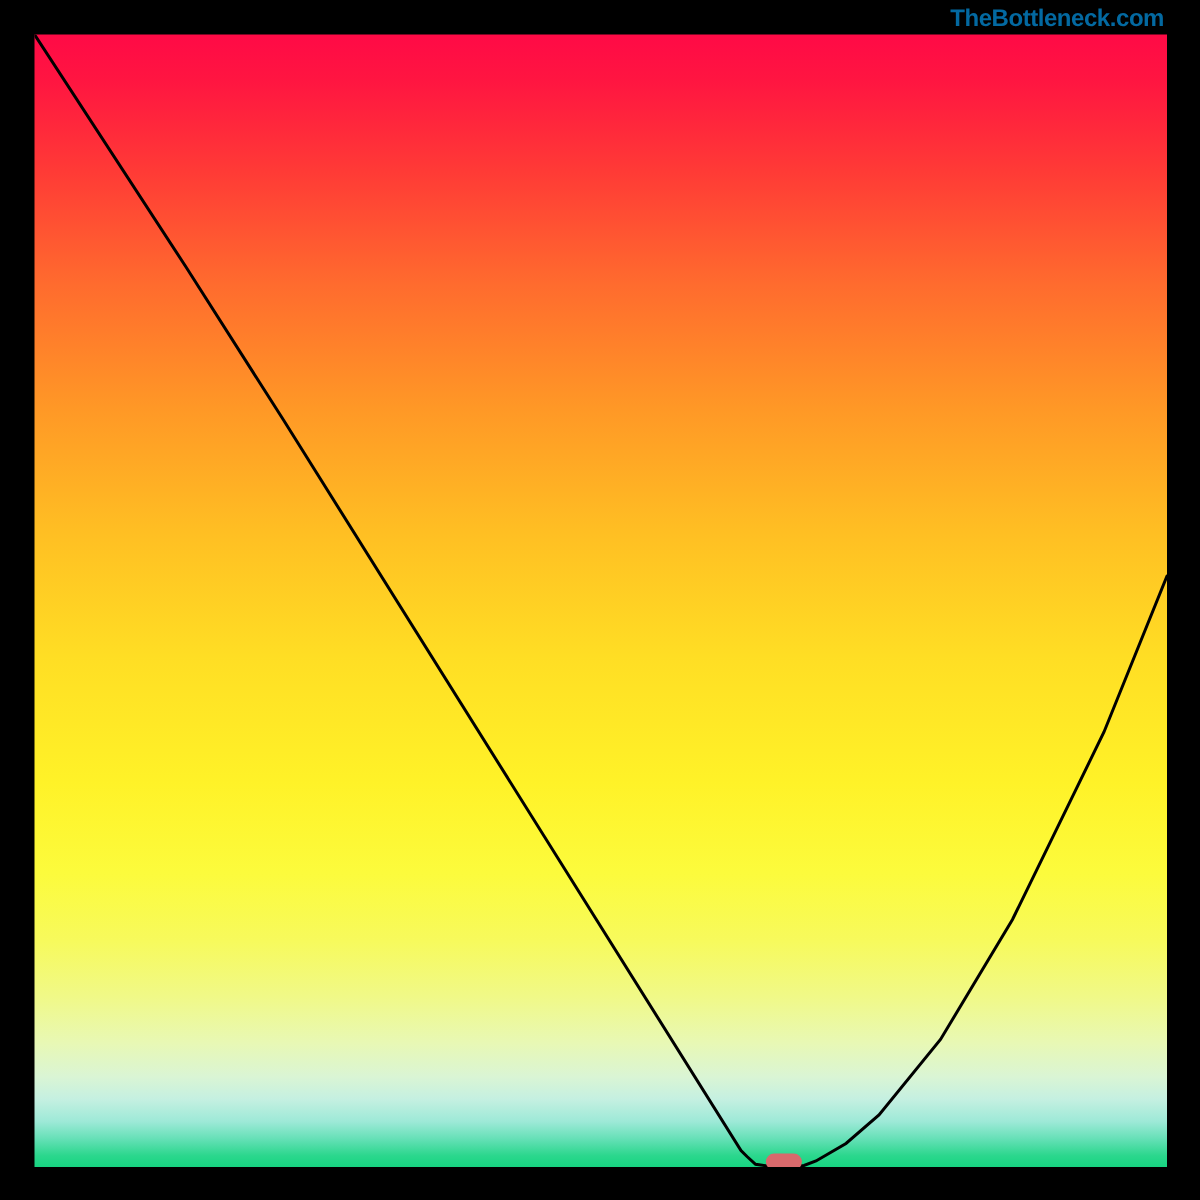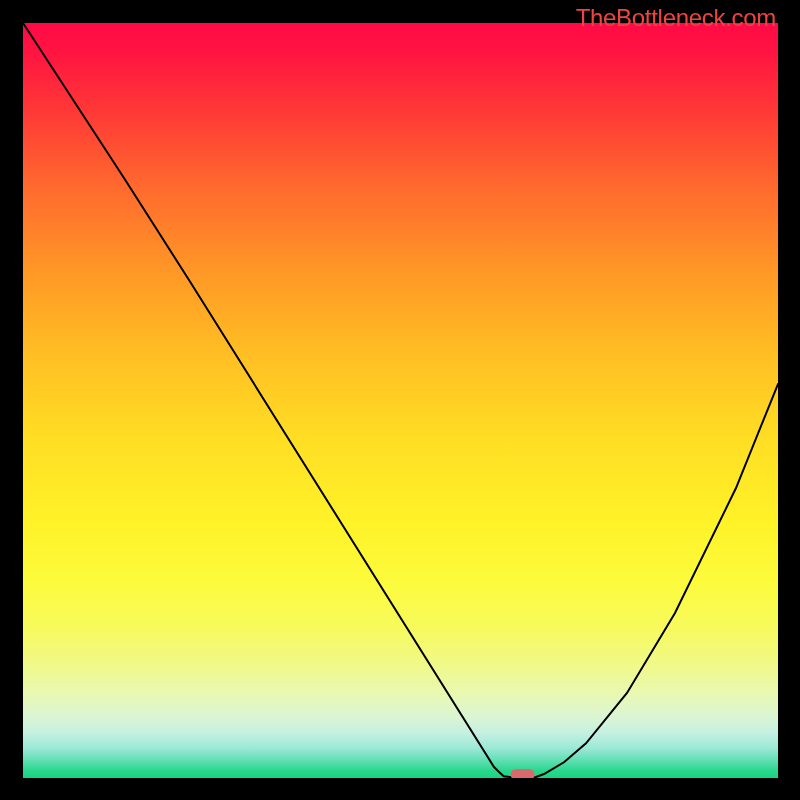--- a/index.html
+++ b/index.html
@@ -35,23 +35,23 @@
       #66E0B7 97.5%,
       #2BD78D 99%,
       #17D481 100%
     );
   }
   .watermark {
     position: absolute;
     top: 4px;
     right: 24px;
     font-family: Arial, Helvetica, sans-serif;
-    font-size: 24px;
-    font-weight: normal;
-    color: #ef4444;
+    font-size: 16px;
+    font-weight: bold;
+    color: #0369a1;
     letter-spacing: -0.3px;
   }
   .curve-svg {
     position: absolute;
     left: 22.5px;
     top: 22.5px;
     width: 755px;
     height: 755px;
     pointer-events: none;
   }

